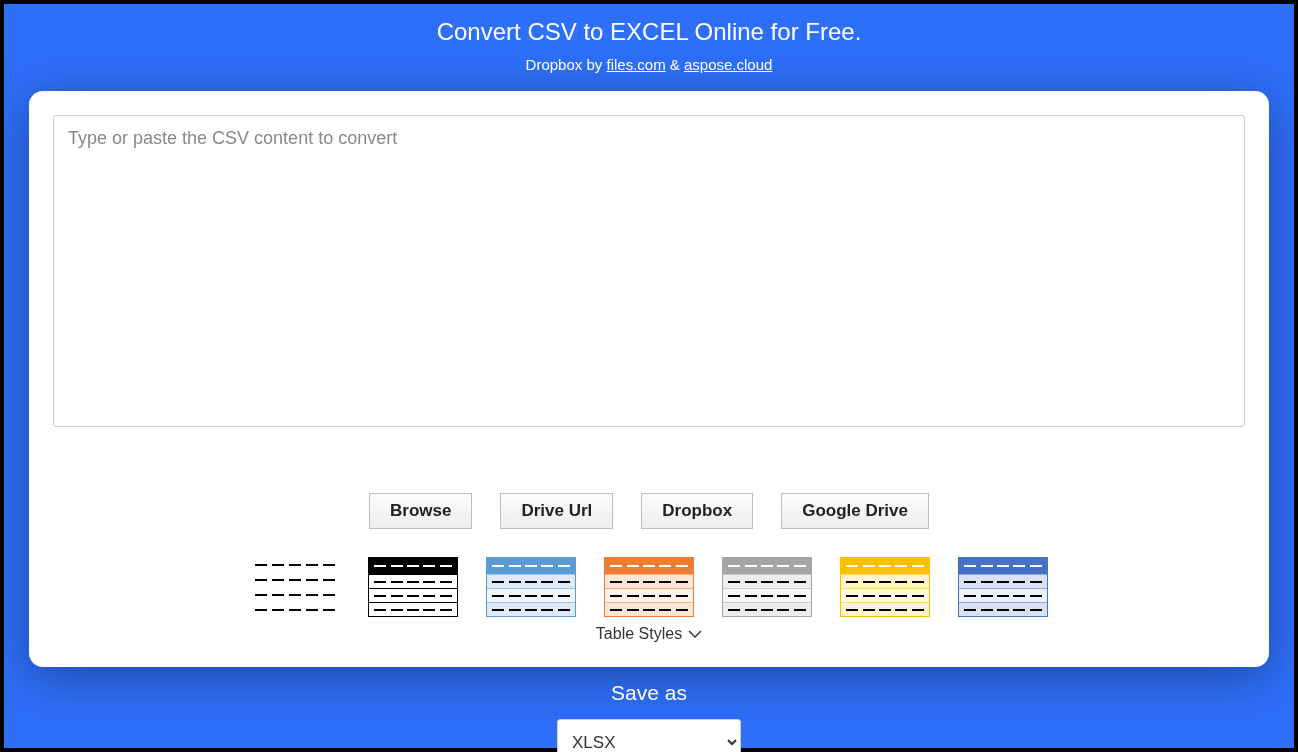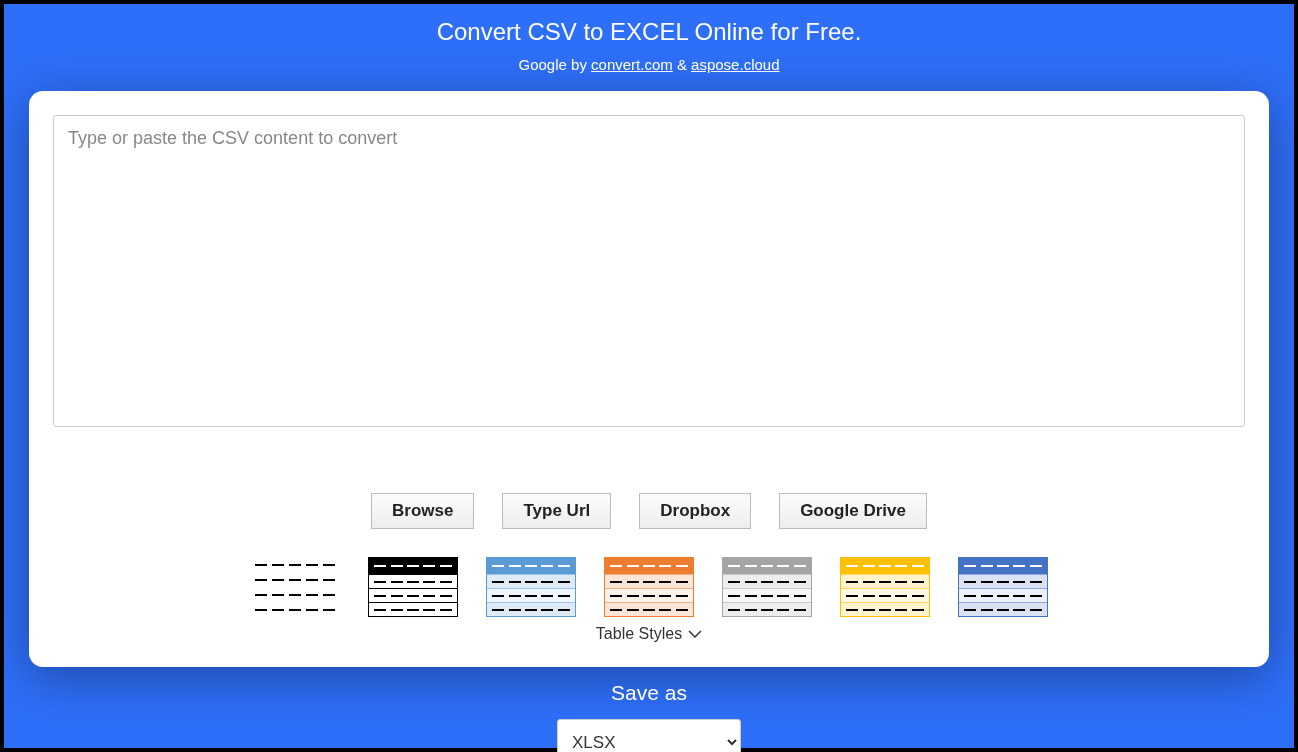--- a/index.html
+++ b/index.html
@@ -179,29 +179,29 @@
     cursor:pointer;
   }
   .chev { display:inline-block; }
 </style>
 </head>
 <body>
 
 <div class="frame">
   <div class="title">Convert CSV to EXCEL Online for Free.</div>
   <div class="subtitle">
-    <span>Google by </span><a href="#">convert.com</a><span> &amp; </span><a href="#">aspose.cloud</a>
+    <span>Dropbox by </span><a href="#">files.com</a><span> &amp; </span><a href="#">aspose.cloud</a>
   </div>
 
   <div class="card">
     <textarea class="input-area" placeholder="Type or paste the CSV content to convert" style=""></textarea>
 
     <div class="btn-row">
       <button class="btn">Browse</button>
-      <button class="btn">Type Url</button>
+      <button class="btn">Drive Url</button>
       <button class="btn">Dropbox</button>
       <button class="btn">Google Drive</button>
     </div>
 
     <div class="styles-row">
       <div class="style-thumb style-none">
         <div class="row">
             <span class="dash"></span>
             <span class="dash"></span>
             <span class="dash"></span>

